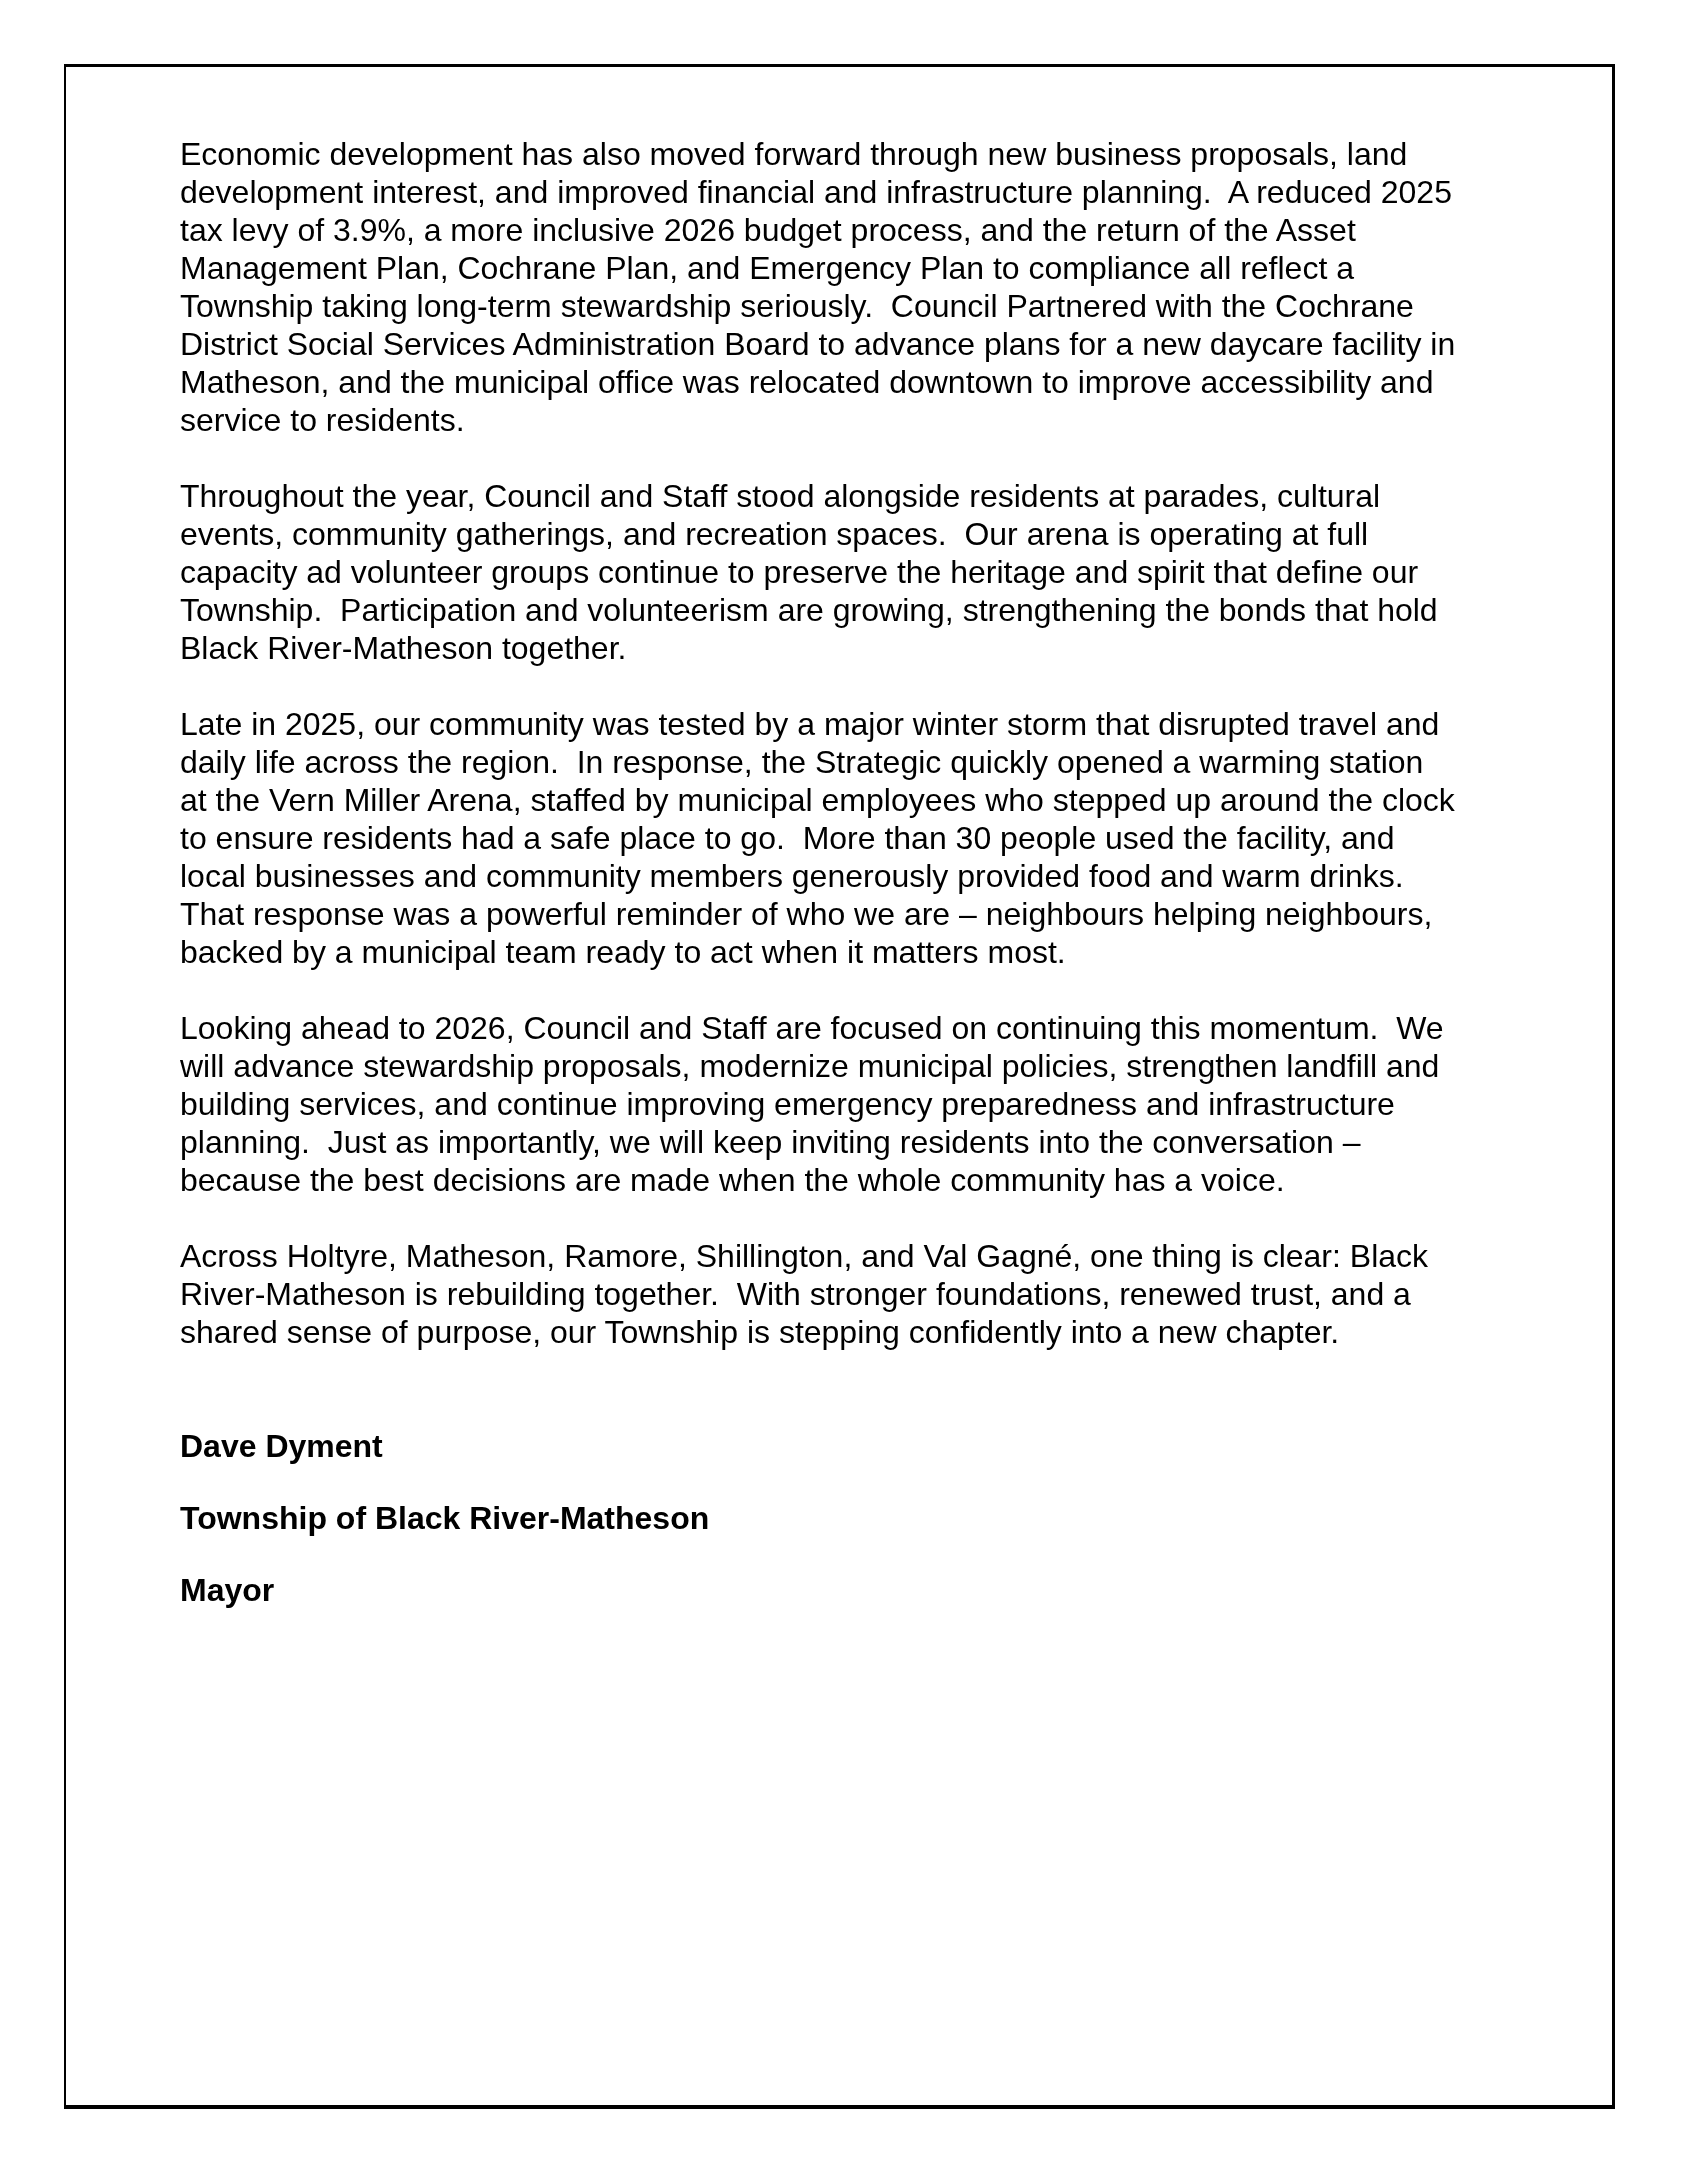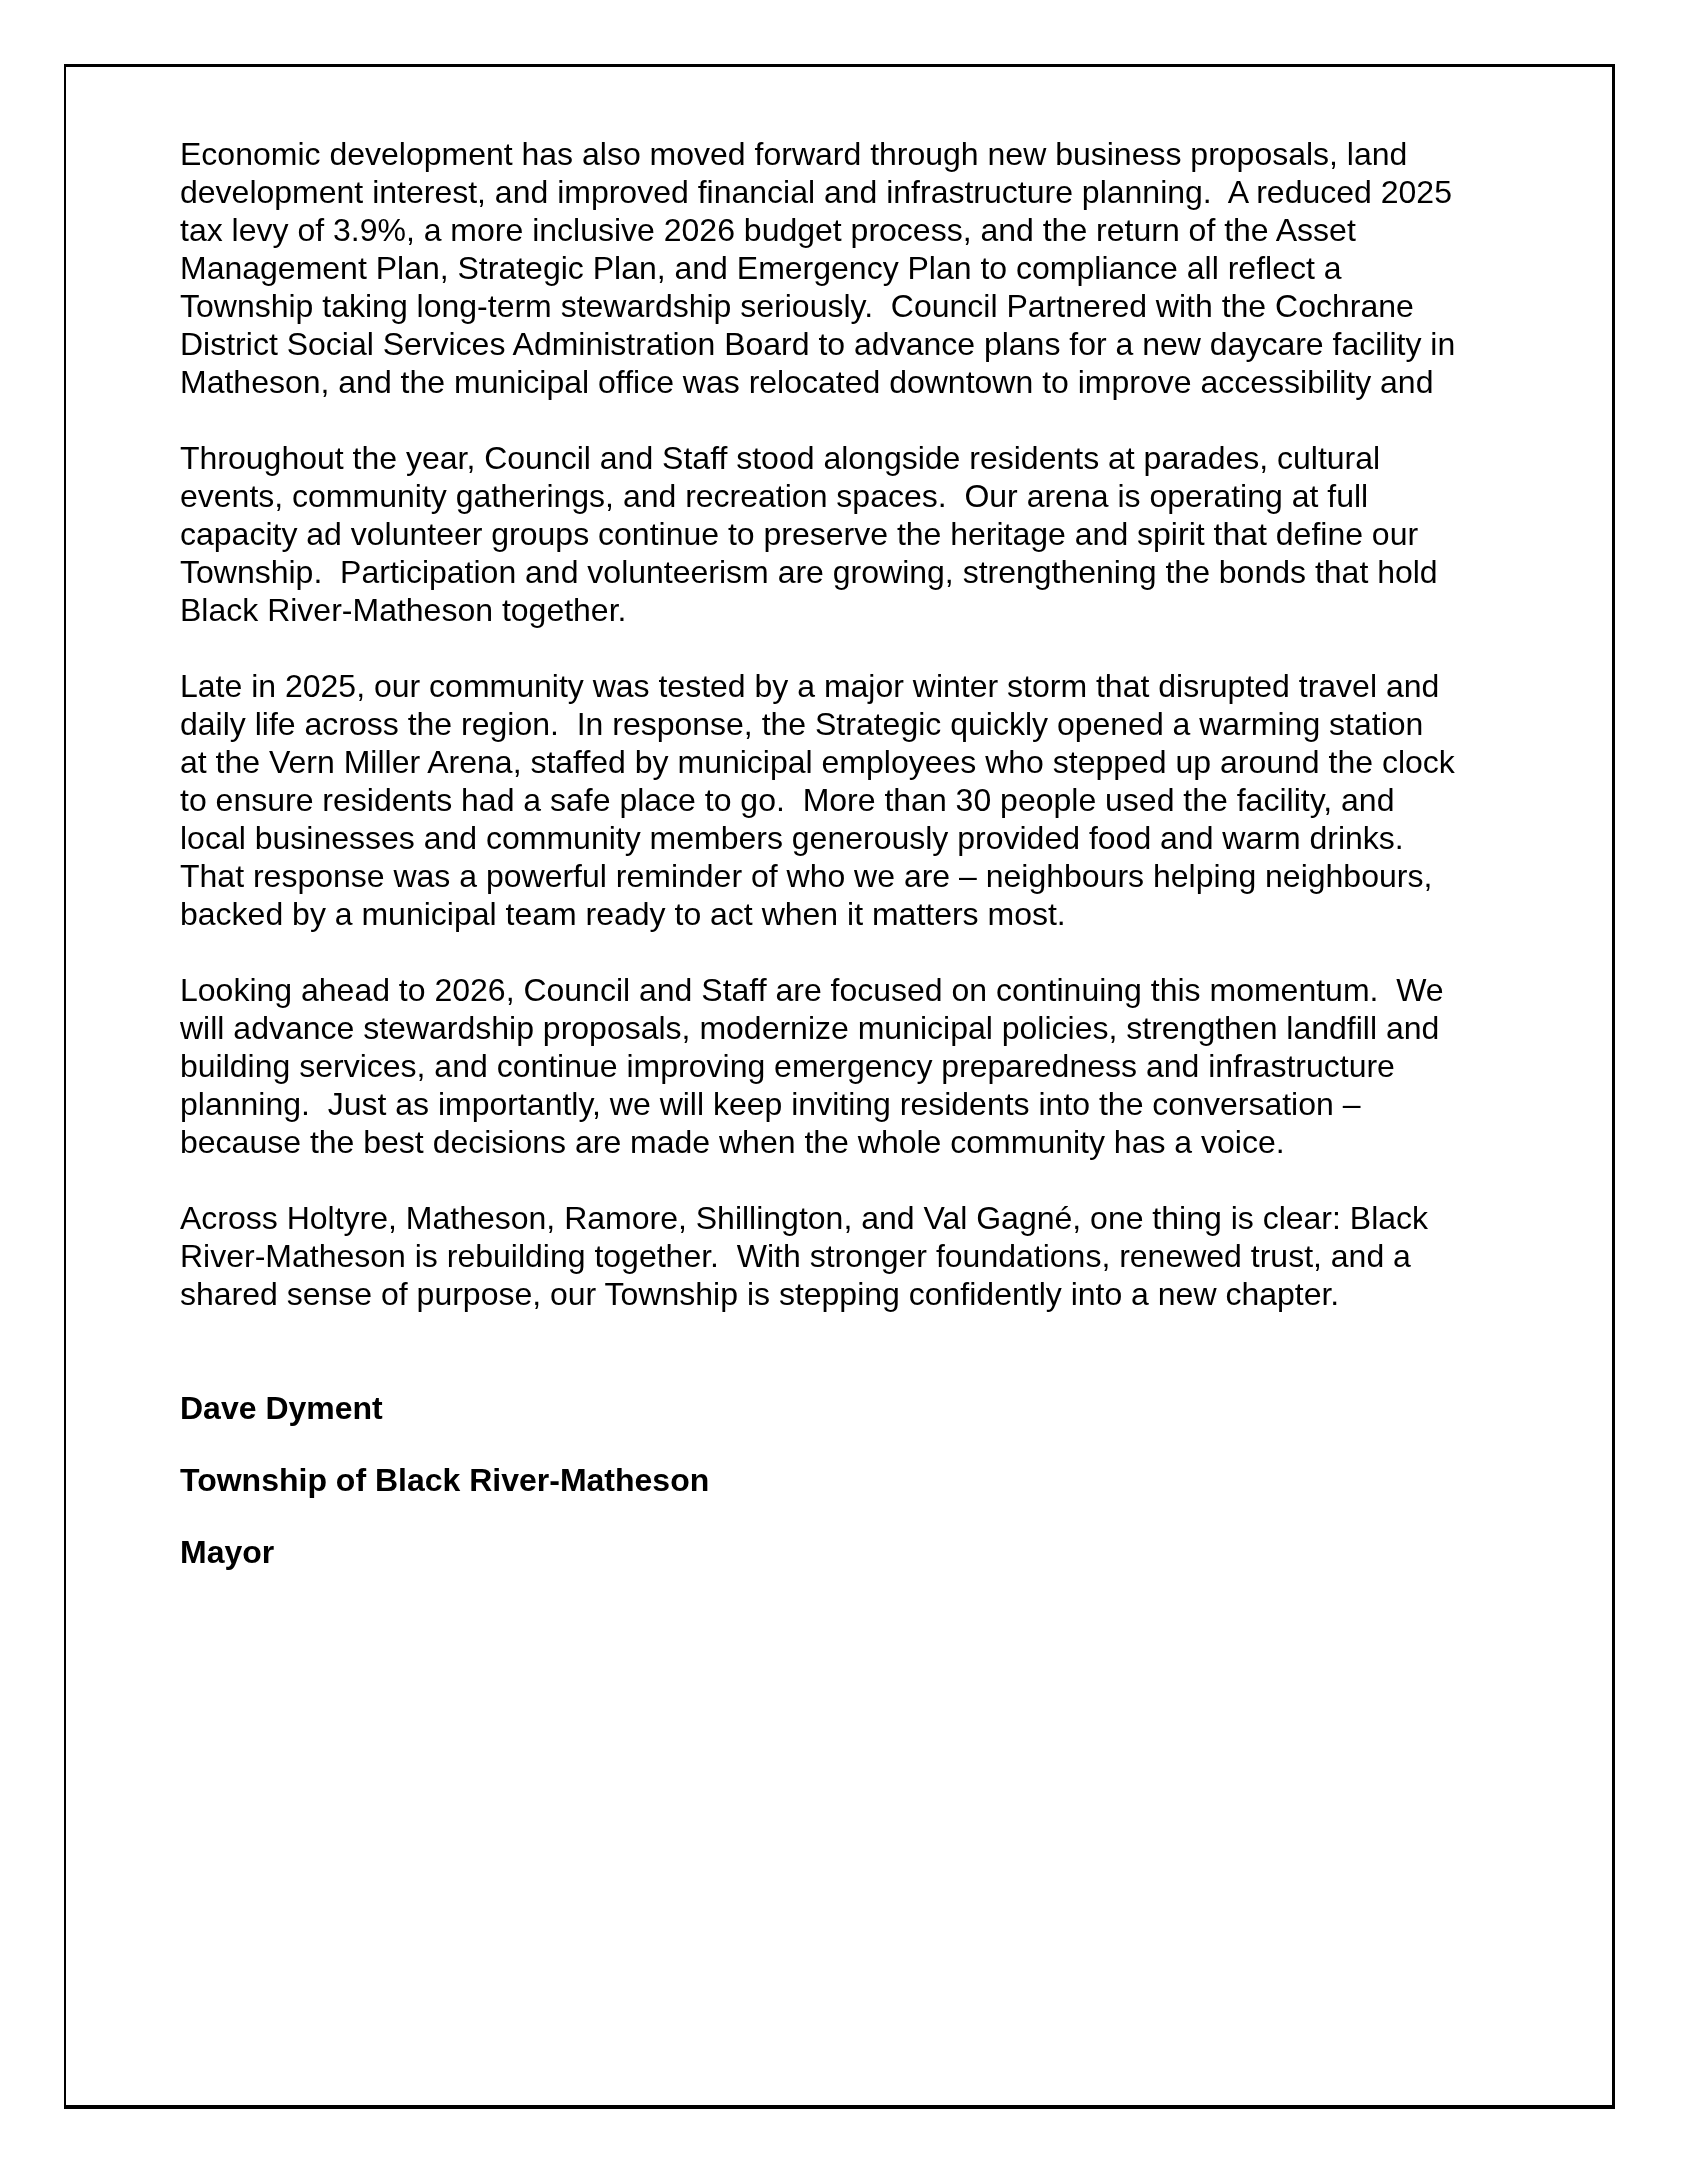--- a/index.html
+++ b/index.html
@@ -57,24 +57,25 @@
 <body>
 
 <div class="page-border"></div>
 
 <div class="content">
 
   <div class="paragraph">
     <span class="line">Economic development has also moved forward through new business proposals, land</span>
     <span class="line">development interest, and improved financial and infrastructure planning.  A reduced 2025</span>
     <span class="line">tax levy of 3.9%, a more inclusive 2026 budget process, and the return of the Asset</span>
-    <span class="line">Management Plan, Strategic Plan, and Emergency Plan to compliance all reflect a</span>
+    <span class="line">Management Plan, Cochrane Plan, and Emergency Plan to compliance all reflect a</span>
     <span class="line">Township taking long-term stewardship seriously.  Council Partnered with the Cochrane</span>
     <span class="line">District Social Services Administration Board to advance plans for a new daycare facility in</span>
     <span class="line">Matheson, and the municipal office was relocated downtown to improve accessibility and</span>
+    <span class="line">service to residents.</span>
   </div>
 
   <div class="paragraph">
     <span class="line">Throughout the year, Council and Staff stood alongside residents at parades, cultural</span>
     <span class="line">events, community gatherings, and recreation spaces.  Our arena is operating at full</span>
     <span class="line">capacity ad volunteer groups continue to preserve the heritage and spirit that define our</span>
     <span class="line">Township.  Participation and volunteerism are growing, strengthening the bonds that hold</span>
     <span class="line">Black River-Matheson together.</span>
   </div>
 

